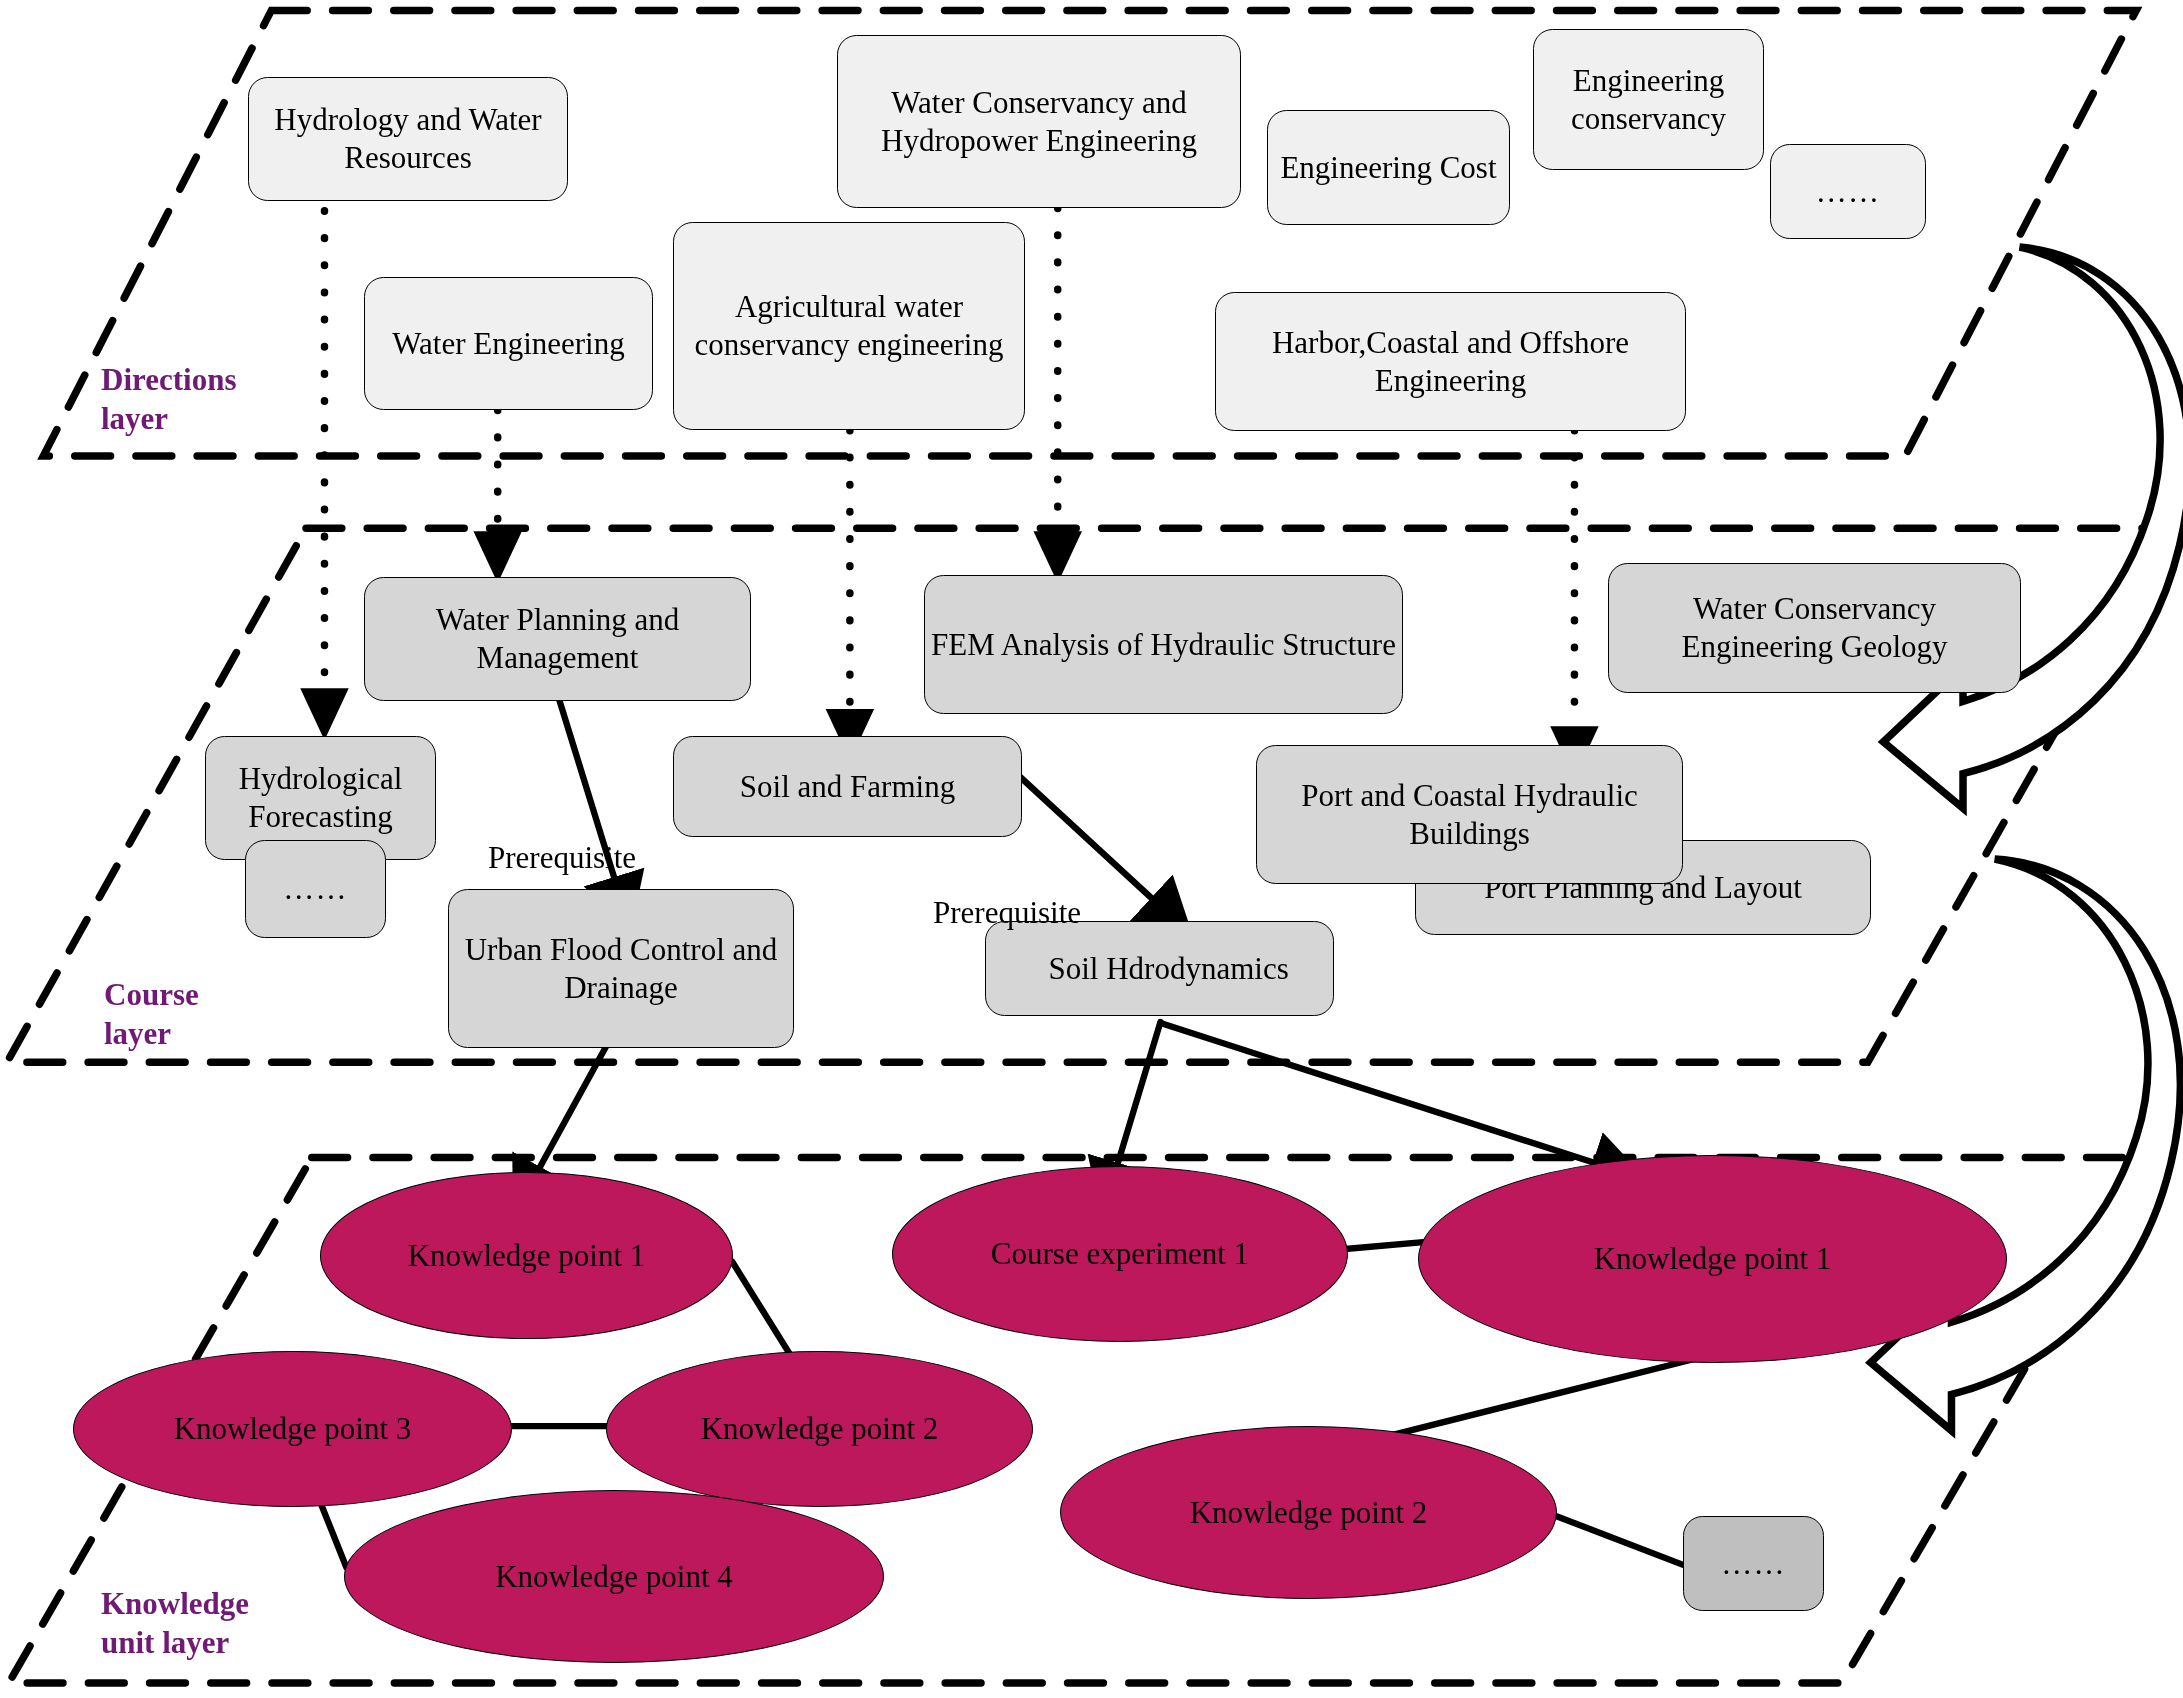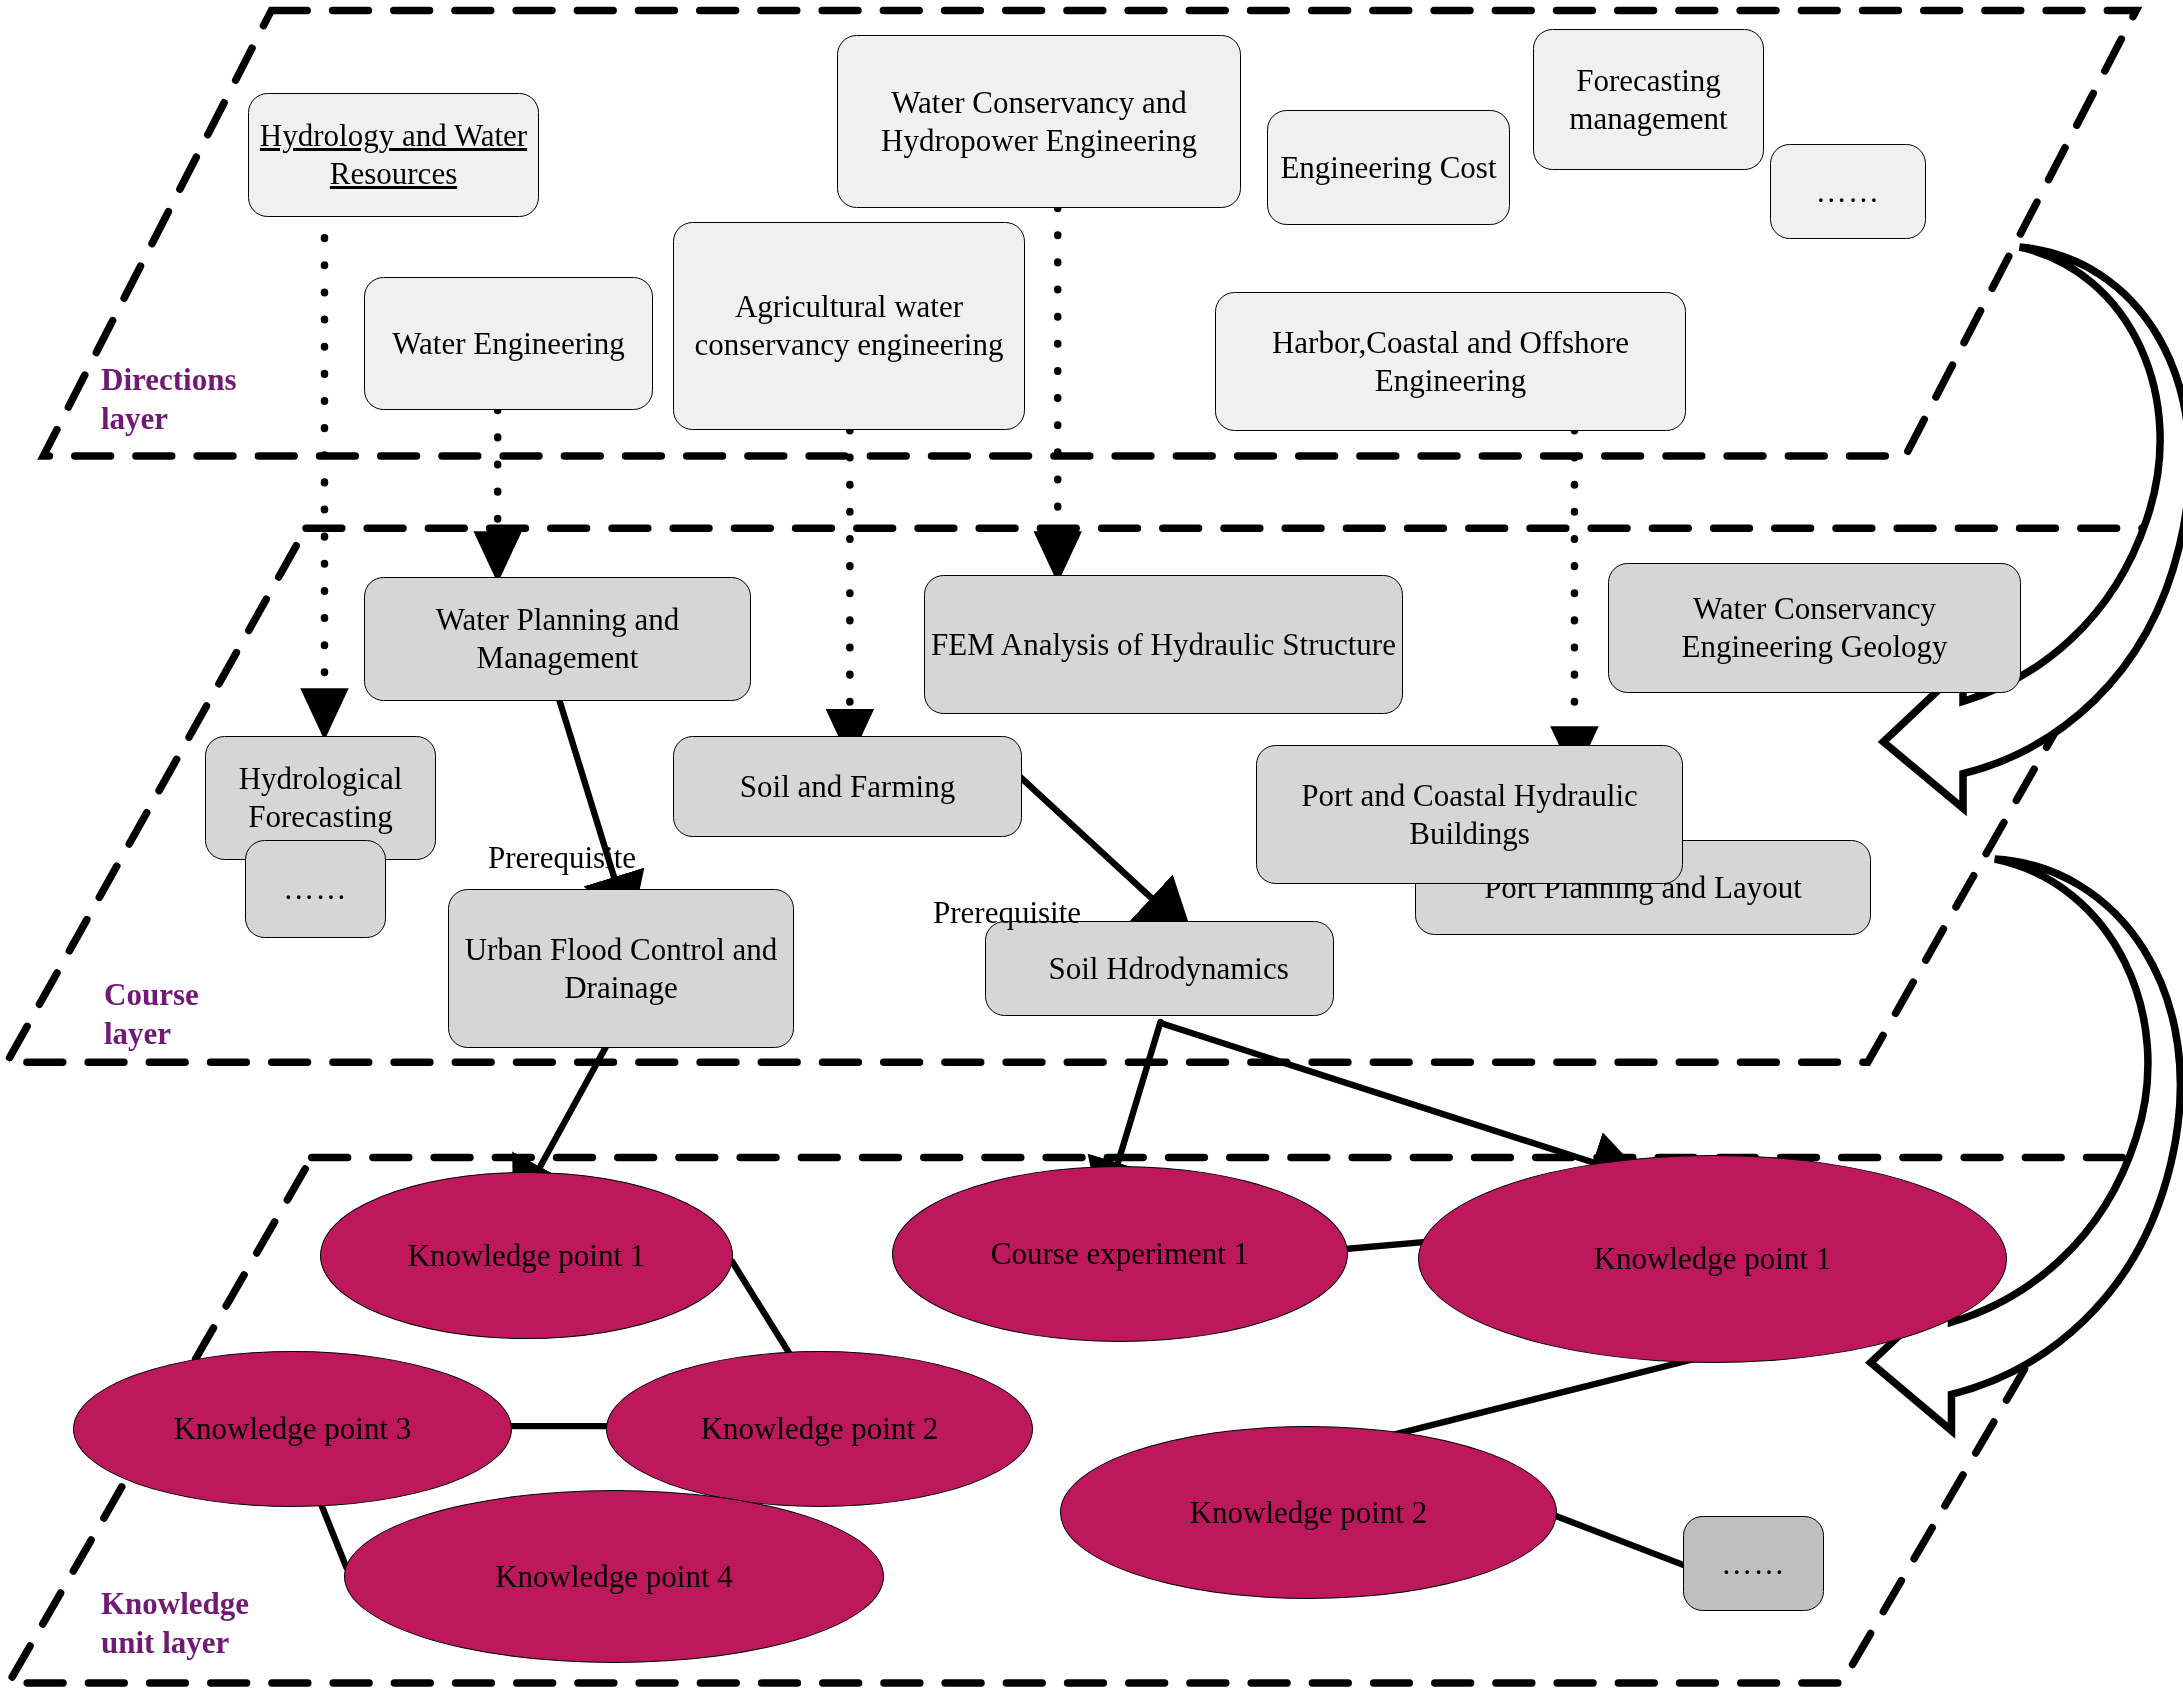--- a/index.html
+++ b/index.html
@@ -135,31 +135,31 @@
     <g fill="#fff" stroke="#000" stroke-width="13" stroke-linejoin="miter">
       <path d="M3455,1488
                C3660,1530 3768,1760 3700,1970
                C3643,2150 3512,2250 3380,2290
                L3380,2228 L3240,2360 L3380,2478 L3380,2415
                C3540,2375 3705,2248 3760,2015
                C3830,1720 3668,1500 3455,1488 Z"></path>
     </g>
   </svg>
 
-  <div class="node dir-node" style="left:248px;top:93px;width:291px;height:124px;text-decoration:underline;">Hydrology and Water Resources</div>
+  <div class="node dir-node" style="left:248px;top:77px;width:320px;height:124px;">Hydrology and Water Resources</div>
 
   <div class="node dir-node" style="left:673px;top:222px;width:352px;height:208px;">Agricultural water conservancy engineering</div>
 
   <div class="node dir-node" style="left:364px;top:277px;width:289px;height:133px;">Water Engineering</div>
 
   <div class="node dir-node" style="left:837px;top:35px;width:404px;height:173px;">Water Conservancy and Hydropower Engineering</div>
 
   <div class="node dir-node" style="left:1267px;top:110px;width:243px;height:115px;">Engineering Cost</div>
 
-  <div class="node dir-node" style="left:1533px;top:29px;width:231px;height:141px;">Forecasting management</div>
+  <div class="node dir-node" style="left:1533px;top:29px;width:231px;height:141px;">Engineering conservancy</div>
 
   <div class="node dir-node dir-dots" style="left:1770px;top:144px;width:156px;height:95px;">……</div>
 
   <div class="node dir-node" style="left:1215px;top:292px;width:471px;height:139px;">Harbor,Coastal and Offshore Engineering</div>
 
   <div class="layer-label" style="left:101px;top:361px;">Directions
 layer</div>
 
   <div class="node course-node" style="left:364px;top:577px;width:387px;height:124px;">Water Planning and Management</div>
 

